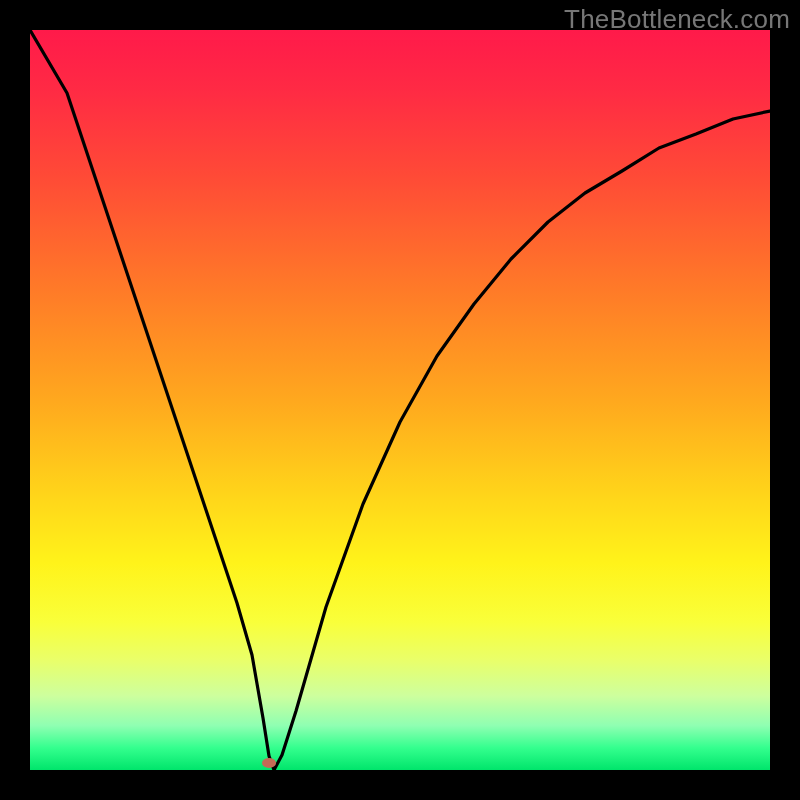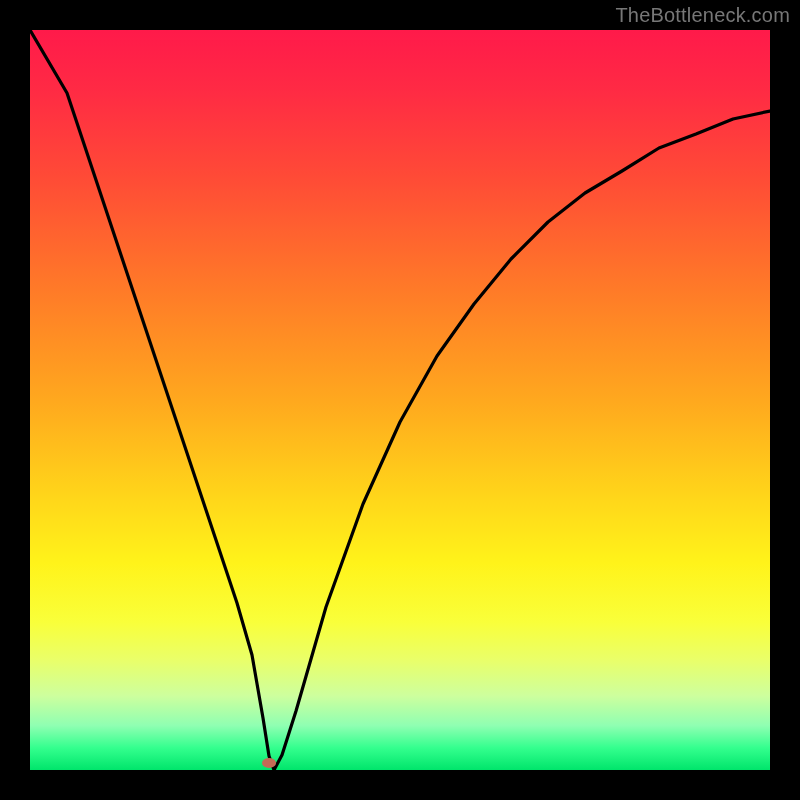--- a/index.html
+++ b/index.html
@@ -8,21 +8,21 @@
     height: 800px;
     background: #000;
     position: relative;
     font-family: Arial, Helvetica, sans-serif;
   }
   .watermark {
     position: absolute;
     top: 4px;
     right: 10px;
     color: #777;
-    font-size: 20px;
+    font-size: 26px;
     font-weight: 500;
     z-index: 10;
     letter-spacing: 0.2px;
   }
   .plot-area {
     position: absolute;
     left: 30px;
     top: 30px;
     width: 740px;
     height: 740px;

